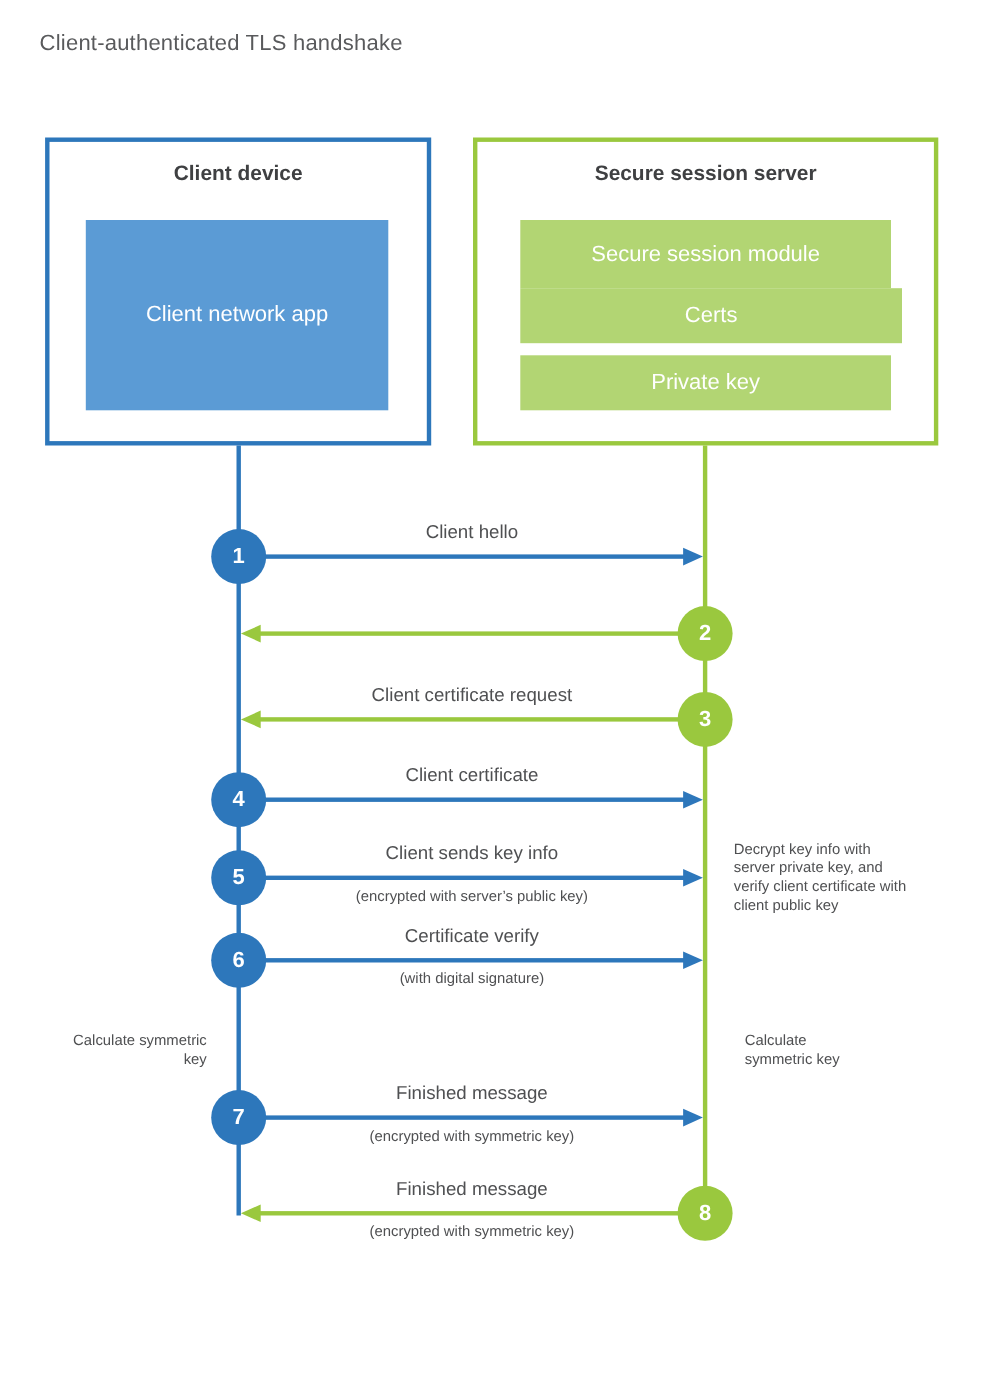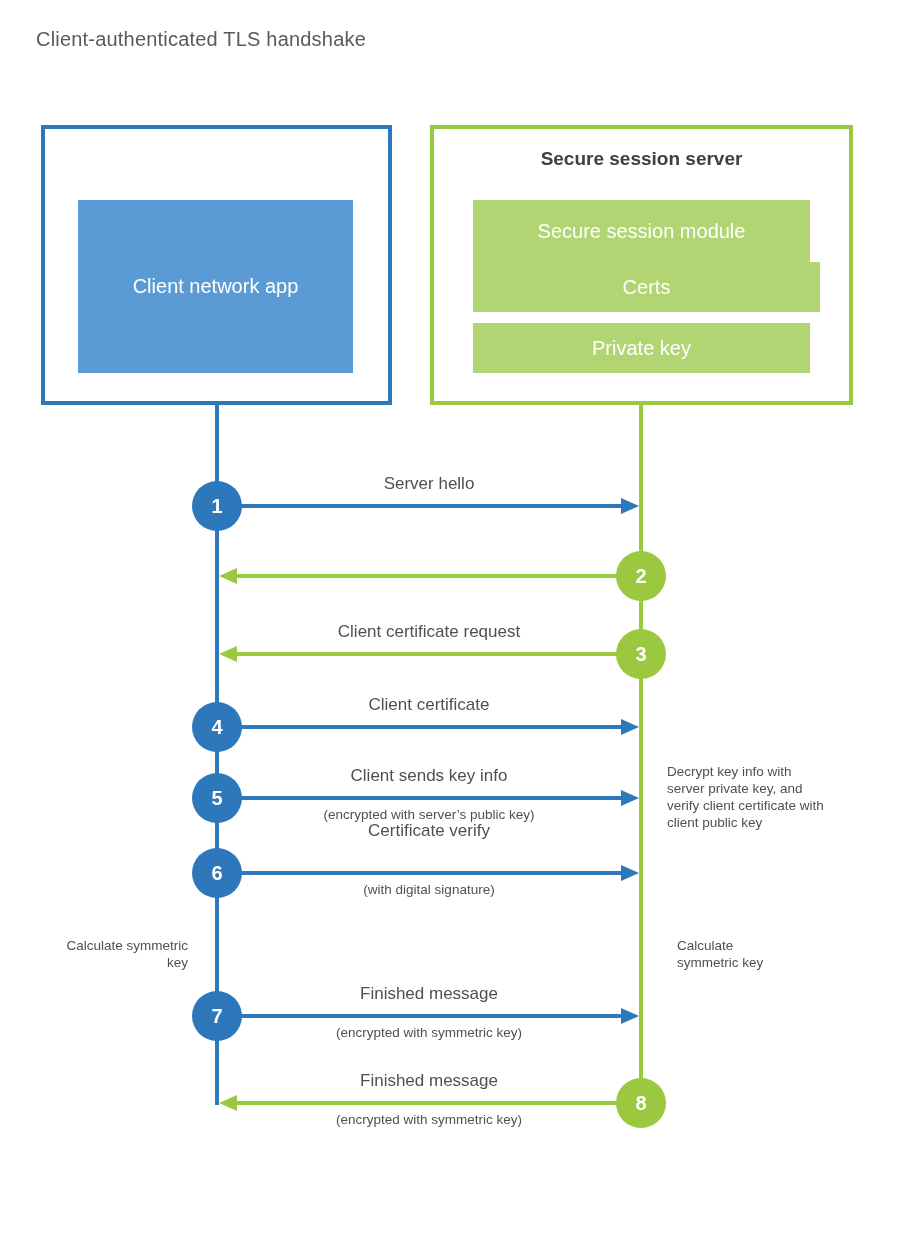--- a/index.html
+++ b/index.html
@@ -57,34 +57,35 @@
   .note{position:absolute;font-size:13.5px;line-height:17px;color:#4f5052;}
 </style>
 </head>
 <body>
 
 <div id="canvas">
 
   <div class="page-title">Client-authenticated TLS handshake</div>
 
   <div class="outer-box blue-border" style="left:41px;top:125px;width:351px;height:280px;"></div>
+  <div class="box-title" style="left:41px;top:148px;width:351px;">Client device</div>
   <div class="app-box" style="left:78px;top:200px;width:275px;height:173px;">
     <span>Client network app</span>
   </div>
 
   <div class="outer-box green-border" style="left:430px;top:125px;width:423px;height:280px;"></div>
   <div class="box-title" style="left:430px;top:148px;width:423px;">Secure session server</div>
   <div class="bar" style="left:473px;top:200px;width:337px;height:62px;">Secure session module</div>
   <div class="bar" style="left:473px;top:262px;width:347px;height:50px;">Certs</div>
   <div class="bar" style="left:473px;top:323px;width:337px;height:50px;">Private key</div>
 
   <div class="vline v-blue" style="left:215px;top:405px;height:700px;"></div>
   <div class="vline v-green" style="left:639px;top:405px;height:700px;"></div>
 
-  <div class="msg" style="top:474px;">Server hello</div>
+  <div class="msg" style="top:474px;">Client hello</div>
   <div class="hline h-blue" style="left:219px;top:504px;width:403px;"></div>
   <div class="head-r" style="left:621px;top:498px;"></div>
   <div class="circle c-blue" style="left:192px;top:481px;">
     <span>1</span>
   </div>
 
   <div class="head-l" style="left:219px;top:568px;"></div>
   <div class="hline h-green" style="left:236px;top:574px;width:403px;"></div>
   <div class="circle c-green" style="left:616px;top:551px;">
     <span>2</span>
@@ -105,21 +106,21 @@
   </div>
 
   <div class="msg" style="top:766px;">Client sends key info</div>
   <div class="hline h-blue" style="left:219px;top:796px;width:403px;"></div>
   <div class="head-r" style="left:621px;top:790px;"></div>
   <div class="sub" style="top:807px;">(encrypted with server’s public key)</div>
   <div class="circle c-blue" style="left:192px;top:773px;">
     <span>5</span>
   </div>
 
-  <div class="msg" style="top:821px;">Certificate verify</div>
+  <div class="msg" style="top:841px;">Certificate verify</div>
   <div class="hline h-blue" style="left:219px;top:871px;width:403px;"></div>
   <div class="head-r" style="left:621px;top:865px;"></div>
   <div class="sub" style="top:882px;">(with digital signature)</div>
   <div class="circle c-blue" style="left:192px;top:848px;">
     <span>6</span>
   </div>
 
   <div class="msg" style="top:984px;">Finished message</div>
   <div class="hline h-blue" style="left:219px;top:1014px;width:403px;"></div>
   <div class="head-r" style="left:621px;top:1008px;"></div>

